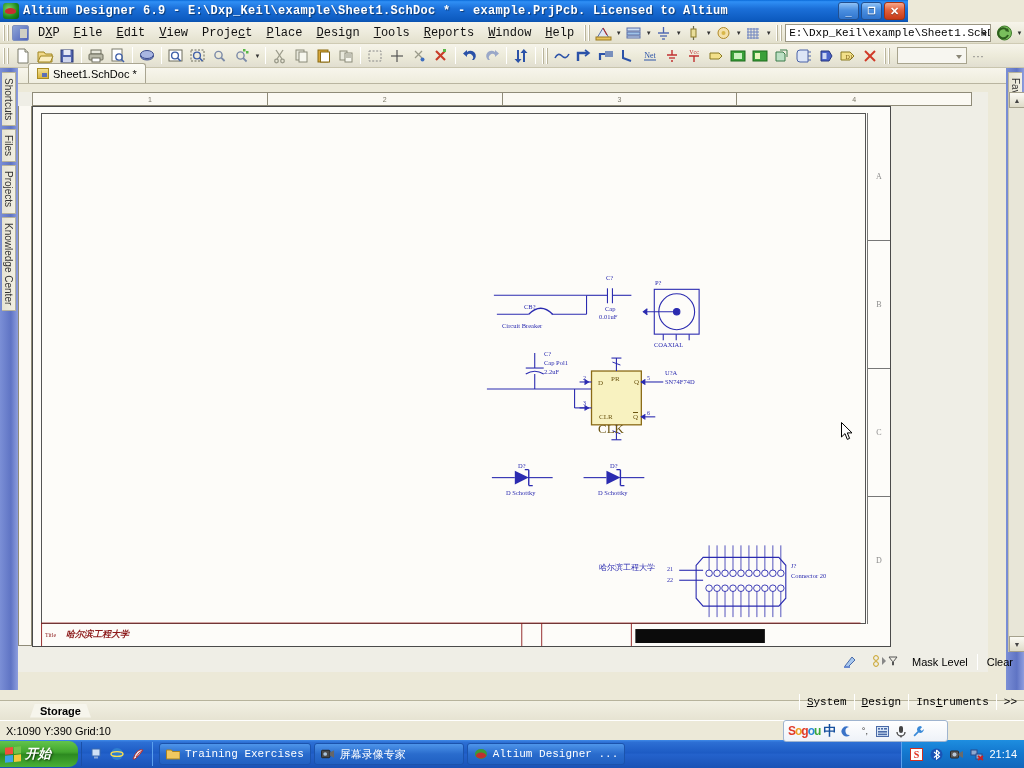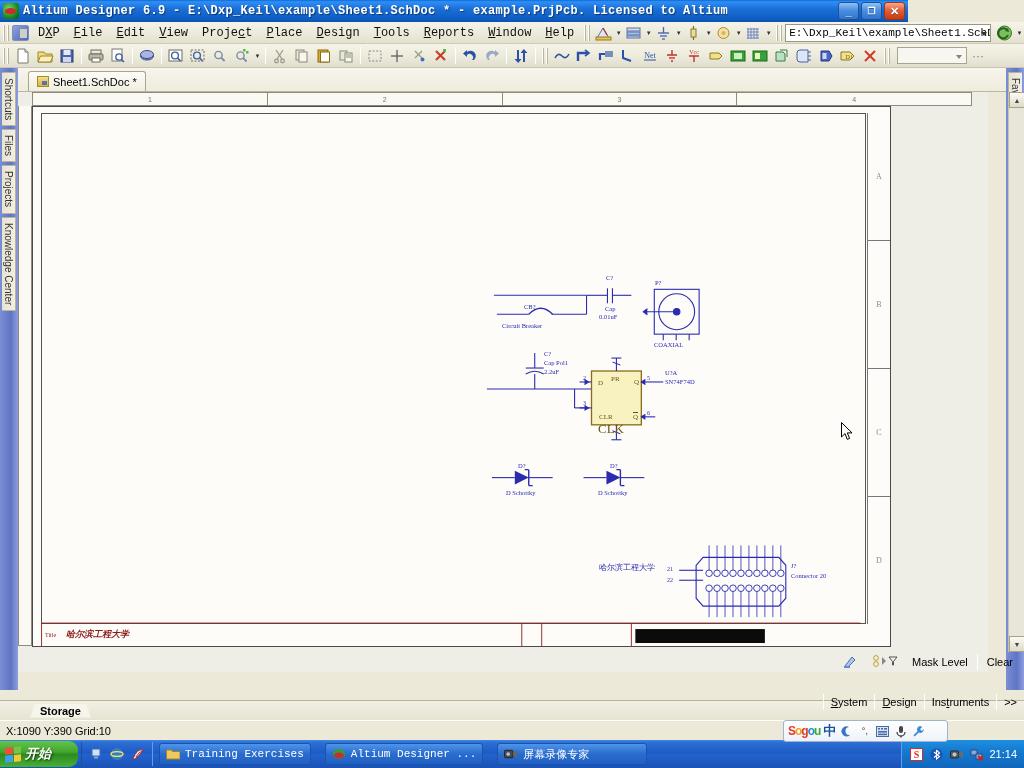--- a/index.html
+++ b/index.html
@@ -96,21 +96,21 @@
     writing-mode: vertical-rl; text-orientation: mixed;
     background: linear-gradient(to left,#f2f0e4,#e6e3d2);
     border:1px solid #b7b39c; border-left:none;
     font-family:"Liberation Sans",sans-serif; font-size:10px; color:#333;
     padding:5px 1px; margin-bottom:3px; white-space:nowrap; letter-spacing:0px;
   }
   .sidebar.right .vtab { border:1px solid #b7b39c; border-right:none; }
 
   
   .docstrip {
-    position:absolute; left:18px; top:68px; width:988px; height:24px;
+    position:absolute; left:18px; top:68px; width:988px; height:16px;
     background: linear-gradient(to bottom,#f7f5ec,#eeecdc);
     border-bottom:1px solid #b9b5a0; display:flex; align-items:flex-end; padding-left:10px;
   }
   .doctab {
     height:20px; background:linear-gradient(to bottom,#fdfdf8,#f0eee0);
     border:1px solid #a9a591; border-bottom:none; border-radius:3px 3px 0 0;
     display:flex; align-items:center; gap:4px; padding:0 8px;
     font-family:"Liberation Sans",sans-serif; font-size:11px; color:#000;
   }
   .doctab .dt-icon{width:12px;height:11px;background:linear-gradient(to bottom,#f2df93,#d9b63f);
@@ -193,21 +193,21 @@
   }
   .st-cell { height:18px; display:flex; align-items:center; padding:0 6px; }
   .st-div { width:1px;height:16px;background:#b5b19c;border-right:1px solid #fff; }
   .mask-strip {
     position:absolute; right:0; bottom:48px; height:20px; display:flex; align-items:center;
     gap:4px; padding-right:6px; font-family:"Liberation Sans",sans-serif; font-size:11px;
   }
   .mini-btn { padding:0 5px; }
   .panelbtns {
     position:absolute; right:0; bottom:28px; height:20px; display:flex; align-items:center;
-    font-family:Liberation Sans, sans-serif; font-size:11px;
+    font-family:Liberation Mono, monospace; font-size:11px;
   }
   .panelbtns span { padding:0 7px; }
   .panelbtns u { text-decoration:underline; }
 
   
   .ime {
     position:absolute; left:783px; bottom:26px; height:22px; width:165px;
     background:linear-gradient(to bottom,#ffffff,#eef2f8);
     border:1px solid #9fb4cf; border-radius:3px;
     display:flex; align-items:center; gap:3px; padding:0 4px; z-index:40;
@@ -230,21 +230,21 @@
     color:#fff; font-family:"Liberation Sans",sans-serif; font-weight:bold; font-style:italic; font-size:13px;
     text-shadow:1px 1px 2px rgba(0,0,0,.6);
   }
   .winlogo { width:16px;height:15px;display:grid;grid-template-columns:1fr 1fr;grid-template-rows:1fr 1fr;gap:1px;transform:skewY(-6deg);}
   .winlogo i{display:block;}
   .winlogo i:nth-child(1){background:#f24e3c;} .winlogo i:nth-child(2){background:#73c44a;}
   .winlogo i:nth-child(3){background:#3ca3e8;} .winlogo i:nth-child(4){background:#f6c73b;}
   .quicklaunch { display:flex; align-items:center; gap:5px; padding:0 6px;
      border-left:1px solid #1a4fa8; border-right:1px solid #5ba0ee; height:24px;}
   .ql { width:16px;height:16px;display:flex;align-items:center;justify-content:center;font-size:10px;color:#fff;}
-  .tasks { display:flex; align-items:center; gap:14px; padding-left:6px; flex:1; }
+  .tasks { display:flex; align-items:center; gap:3px; padding-left:6px; flex:1; }
   .task {
     height:22px; min-width:150px; max-width:168px; background:linear-gradient(to bottom,#4e95ea,#2a6ccd 50%,#2060c2);
     border:1px solid #1b53ac; border-radius:3px; display:flex; align-items:center; gap:5px; padding:0 6px;
     color:#fff; font-family:"Liberation Mono",monospace; font-size:11px; overflow:hidden; white-space:nowrap;
   }
   .task .ti{width:14px;height:14px;flex:none;display:flex;align-items:center;justify-content:center;font-size:9px;}
   .tray {
     height:28px; display:flex; align-items:center; gap:5px; padding:0 7px;
     background: linear-gradient(to bottom,#1e8ee0 0%,#1378cf 45%,#1266bb 100%);
     border-left:1px solid #5ba0ee; color:#fff; font-family:"Liberation Sans",sans-serif; font-size:11px;
@@ -959,36 +959,36 @@
         <div class="task">
           <span class="ti">
             <svg width="14" height="12" viewBox="0 0 14 12">
               <path d="M0.5 2h5l1 1.5h7.5V11H0.5z" fill="#f0c860" stroke="#a88220"></path>
             </svg>
           </span>
           <span>Training Exercises</span>
         </div>
         <div class="task">
           <span class="ti">
-            <svg width="14" height="13" viewBox="0 0 14 13">
-              <ellipse cx="7" cy="6" rx="6" ry="5" fill="#3a9a3a"></ellipse>
-              <ellipse cx="7" cy="7.5" rx="5" ry="3" fill="#c03030"></ellipse>
-            </svg>
-          </span>
-          <span>Altium Designer ...</span>
-        </div>
-        <div class="task">
-          <span class="ti">
             <svg width="15" height="12" viewBox="0 0 15 12">
               <rect x="0.5" y="2" width="9" height="8" rx="1" fill="#4a4a4a" stroke="#222"></rect>
               <path d="M9.5 4.5 L14 2 L14 10 L9.5 7.5 Z" fill="#666"></path>
               <circle cx="4.5" cy="6" r="2" fill="#aac4dc"></circle>
             </svg>
           </span>
           <span>屏幕录像专家</span>
+        </div>
+        <div class="task">
+          <span class="ti">
+            <svg width="14" height="13" viewBox="0 0 14 13">
+              <ellipse cx="7" cy="6" rx="6" ry="5" fill="#3a9a3a"></ellipse>
+              <ellipse cx="7" cy="7.5" rx="5" ry="3" fill="#c03030"></ellipse>
+            </svg>
+          </span>
+          <span>Altium Designer ...</span>
         </div>
       </div>
     <div class="tray">
       <span class="ti">
         <svg width="13" height="13" viewBox="0 0 13 13">
             <rect x="0.5" y="0.5" width="12" height="12" fill="#fff" stroke="#d03020"></rect>
             <text x="6.5" y="10" font-size="10" font-family="Liberation Serif, serif" fill="#e03020" text-anchor="middle" font-weight="bold">S</text>
           </svg>
       </span>
       <span class="ti">

